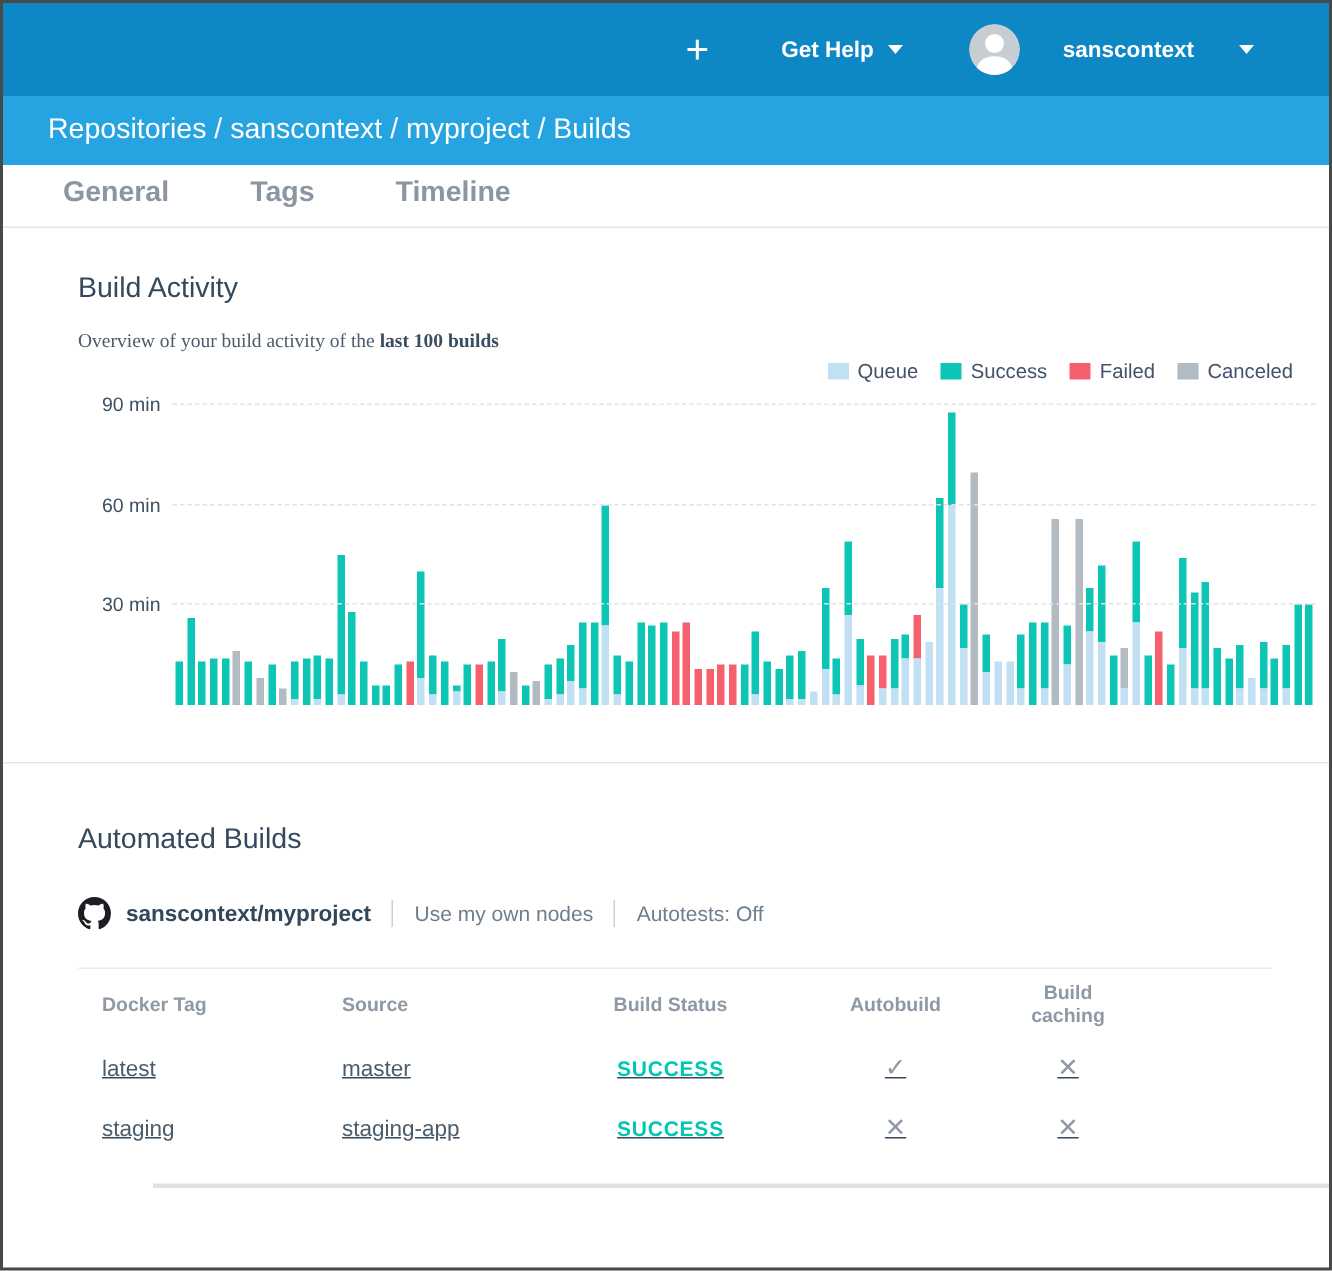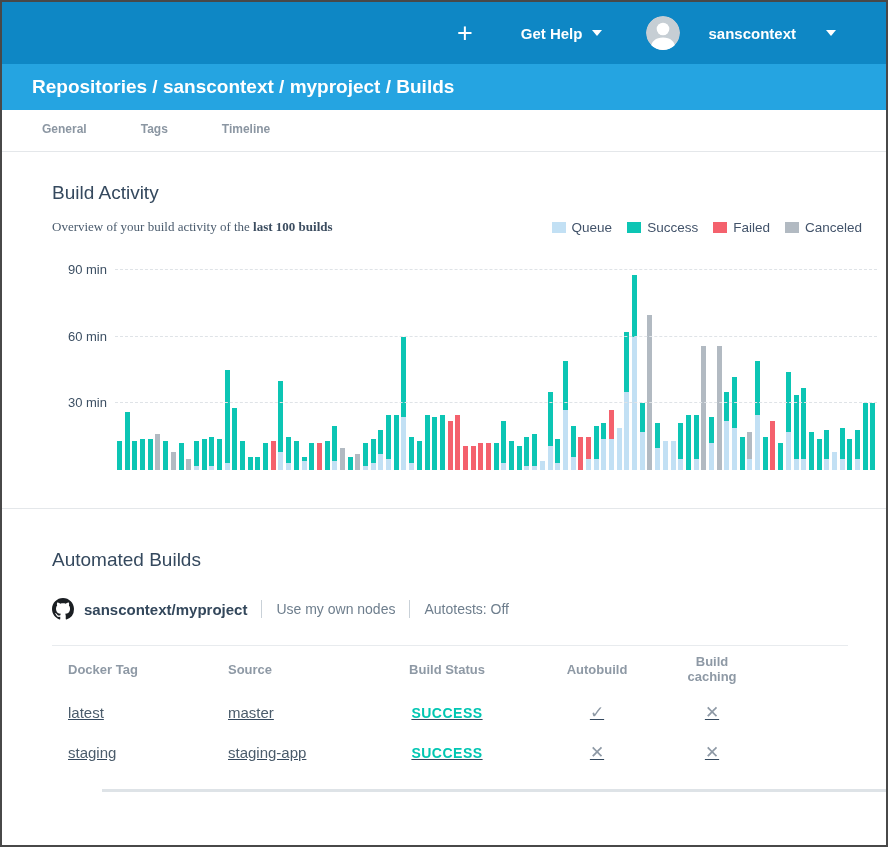--- a/index.html
+++ b/index.html
@@ -20,31 +20,31 @@
   .plus-btn { color:#fff; font-size:27px; font-weight:300; line-height:1; cursor:pointer; }
   .gethelp { display:flex; align-items:center; gap:10px; margin-left:48px; cursor:pointer; }
   .gethelp-label { color:#fff; font-size:15px; font-weight:bold; }
   .caret { width:0; height:0; border-left:5px solid transparent; border-right:5px solid transparent; border-top:6px solid #fff; }
   .usermenu { display:flex; align-items:center; gap:28px; margin-left:44px; cursor:pointer; }
   .avatar { width:34px; height:34px; border-radius:50%; overflow:hidden; flex:none; }
   .username { color:#fff; font-size:15px; font-weight:bold; }
   .usermenu .caret { margin-left:2px; }
   
   .breadcrumb-bar { height:46px; background:#25a4e1; display:flex; align-items:center; padding:0 30px; }
-  .breadcrumb { color:#fff; font-size:19px; font-weight:700; cursor:pointer; }
+  .breadcrumb { color:#fff; font-size:19px; font-weight:400; cursor:pointer; }
   
   .tabs { height:42px; border-bottom:1px solid #e4e7ea; display:flex; padding-left:13px; background:#fff; }
-  .tab { padding:0 27px; display:flex; align-items:center; font-size:12px; font-weight:bold; color:#8b96a2; border-bottom:3px solid transparent; cursor:pointer; }
+  .tab { padding:0 27px; display:flex; align-items:center; font-size:19px; font-weight:bold; color:#8b96a2; border-bottom:3px solid transparent; cursor:pointer; }
   .tab.active { color:#1d9ce9; border-bottom-color:#1d9ce9; }
   
   .section-activity { position:relative; padding:30px 0 0 50px; }
   .section-title { font-size:19px; font-weight:400; color:#35495e; }
   .section-sub { margin-top:15px; font-size:13px; color:#4a5b6d;font-family:Liberation Serif, serif; }
   .section-sub b { color:#3c4d60; }
-  .legend { position:absolute; top:68px; right:24px; display:flex; align-items:center; gap:15px; }
+  .legend { position:absolute; top:88px; right:24px; display:flex; align-items:center; gap:15px; }
   .legend-item { display:flex; align-items:center; gap:6px; }
   .legend-swatch { width:14px; height:11px; display:inline-block; }
   .legend-label { font-size:13.5px; color:#42536a; }
   .chart { display:flex; margin-top:23px; }
   .ylabels { width:55px; position:relative; margin-right:8px; height:212px; flex:none; }
   .ylabel { position:absolute; right:0; font-size:13px; color:#3c4f63; white-space:nowrap; }
   .plot { position:relative; width:762px; height:212px; }
   .gridline { position:absolute; left:0; right:0; height:0; border-top:1px dashed #dfe3e7; }
   .bars { position:absolute; left:2px; right:0; bottom:0; display:flex; align-items:flex-end; gap:2.7px; }
   .bar { width:5px; flex:none; display:flex; flex-direction:column-reverse; }

